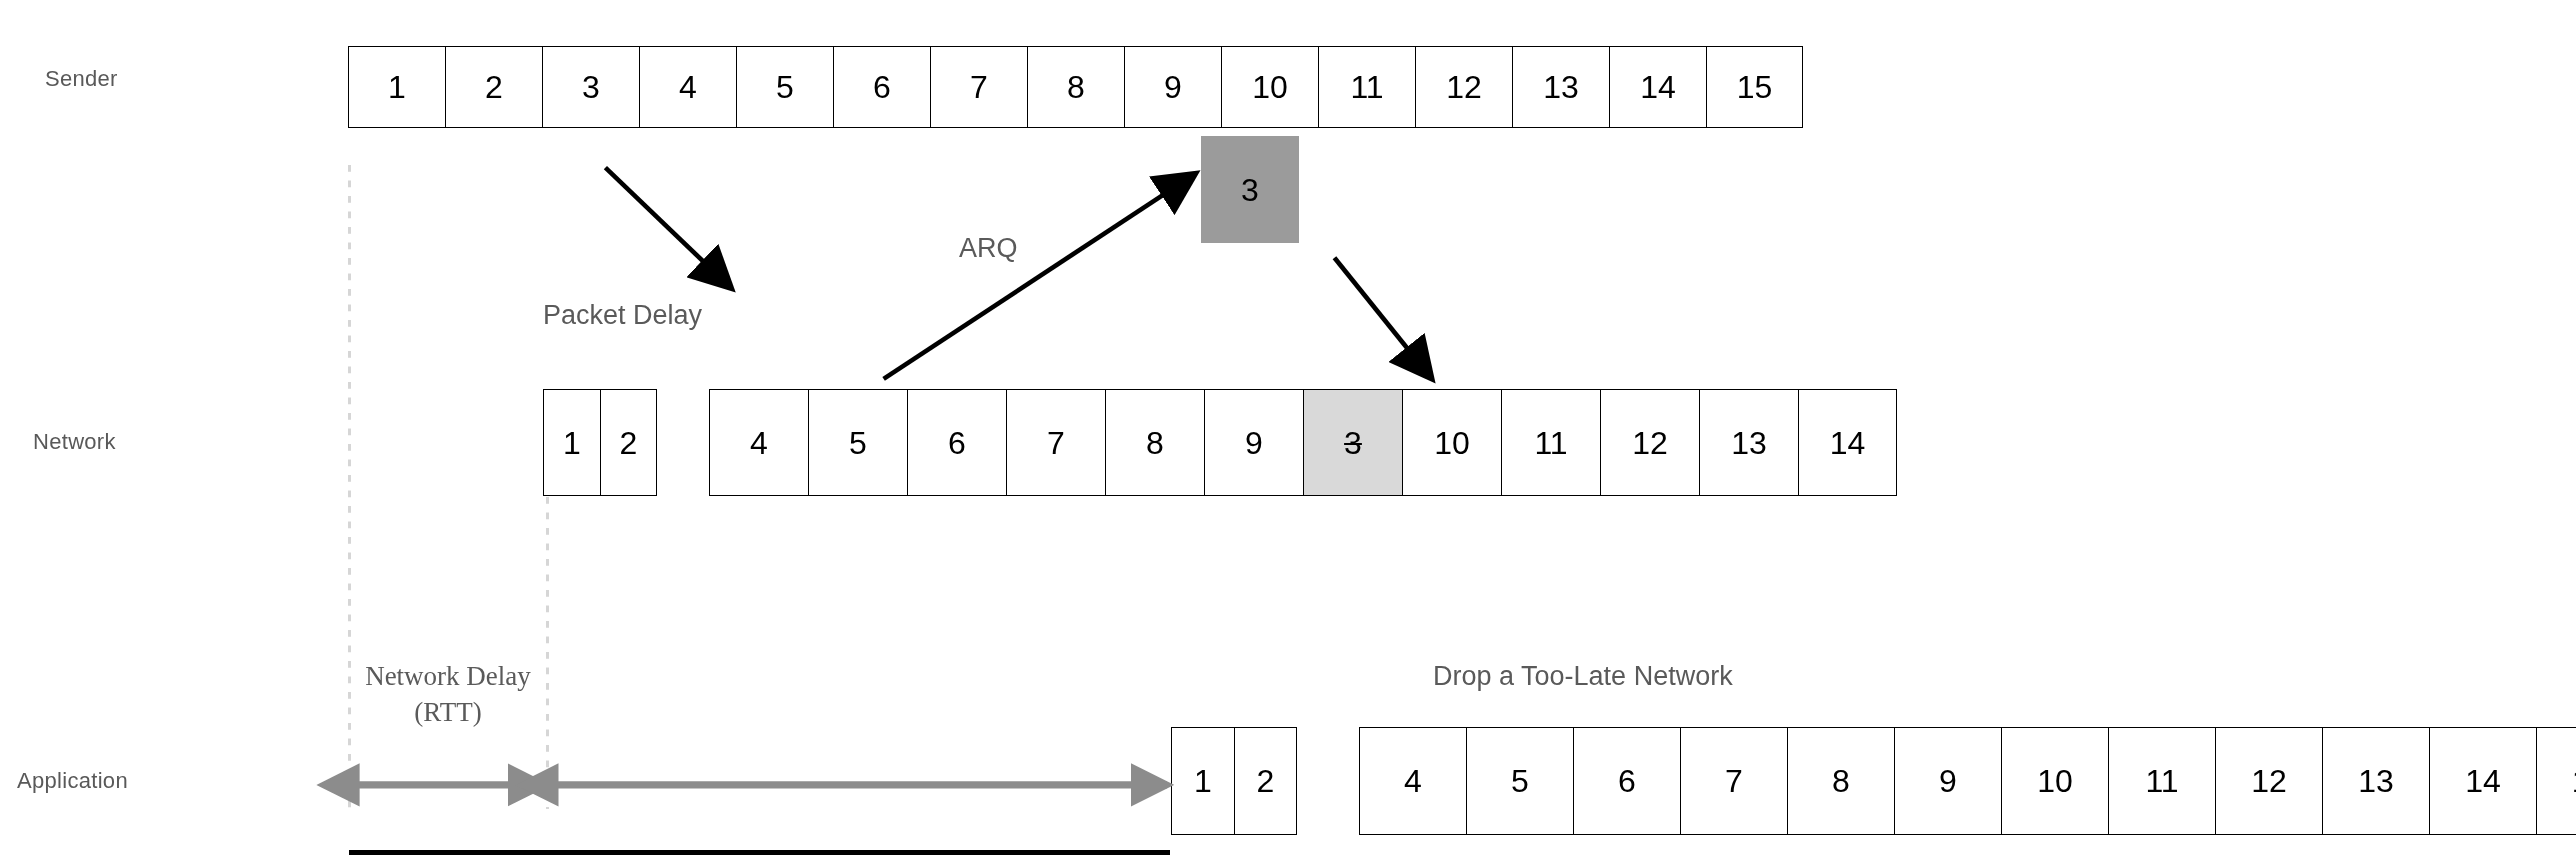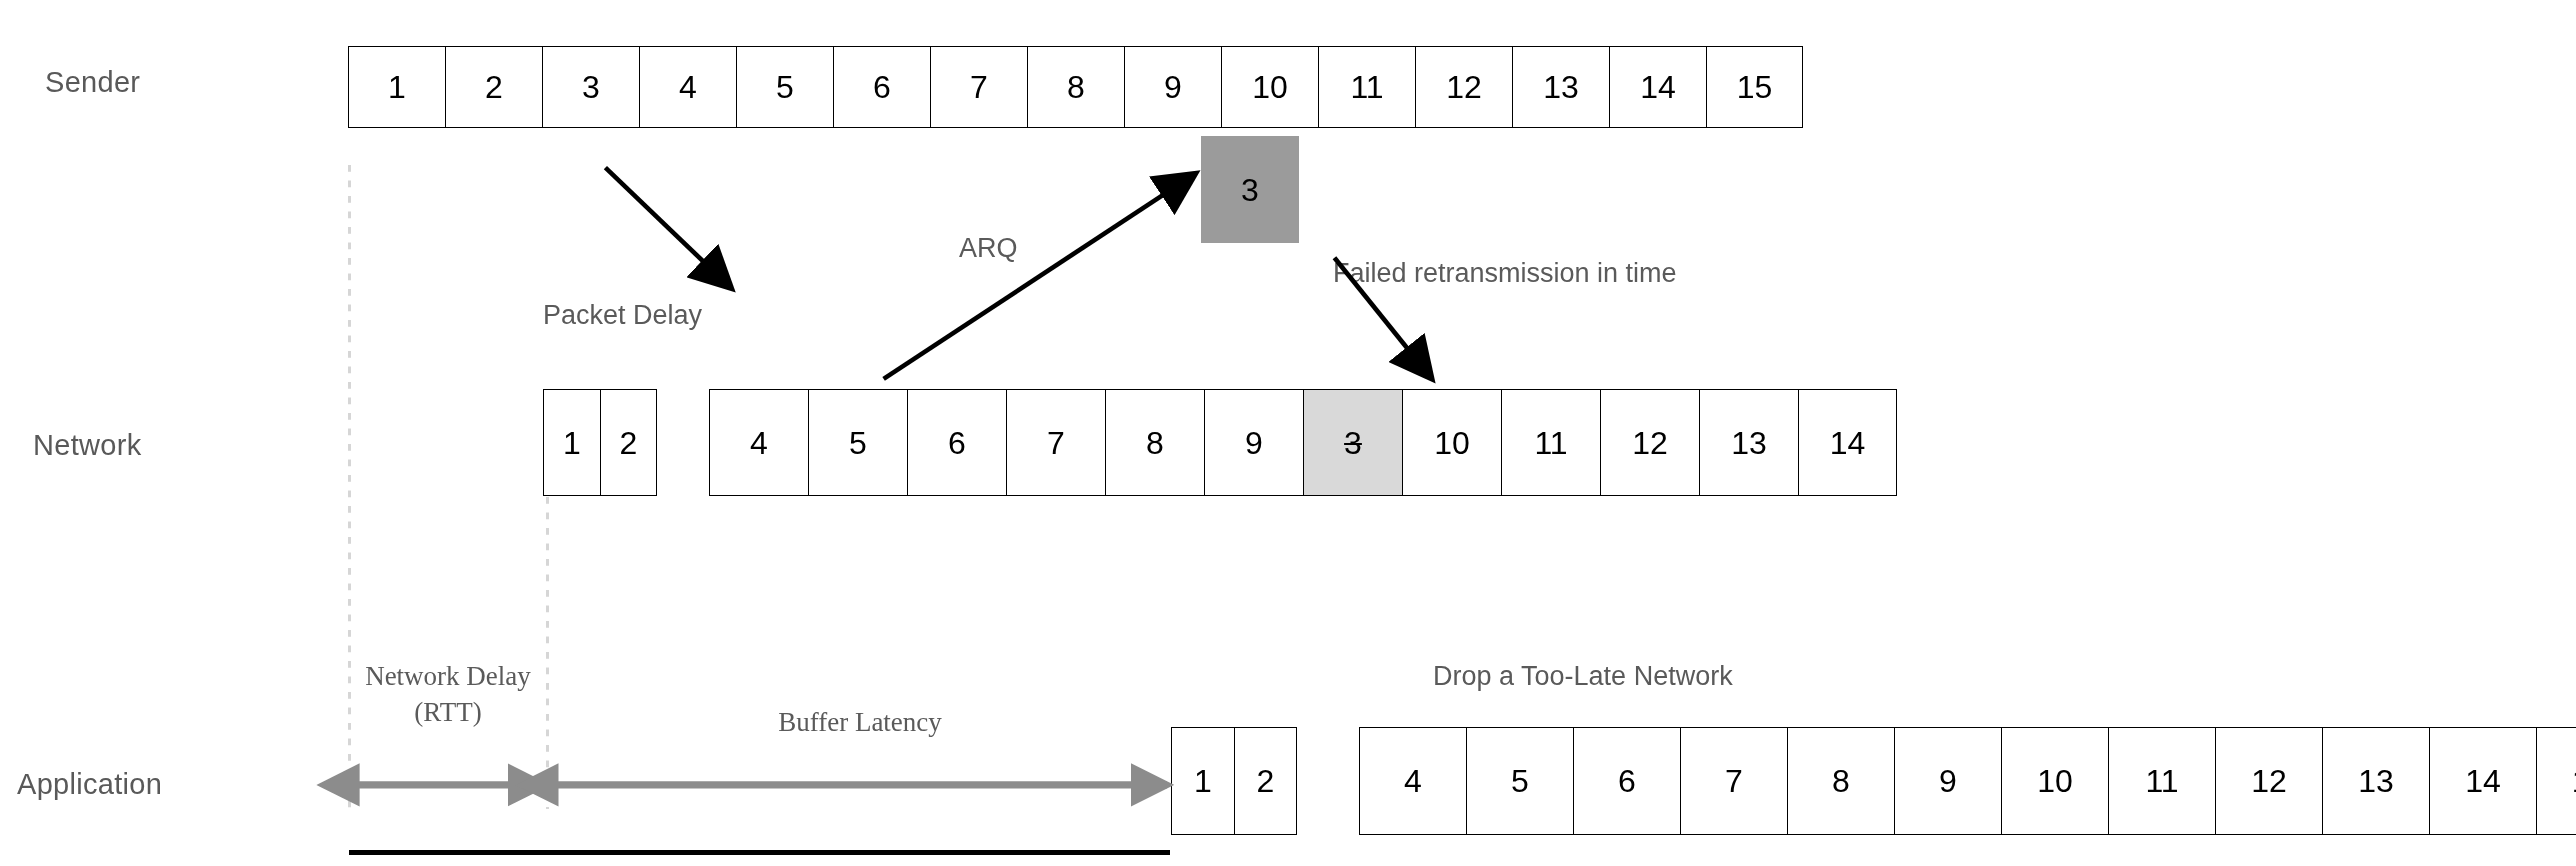--- a/index.html
+++ b/index.html
@@ -2,21 +2,21 @@
 <html style="font-size:8.2px"><head>
 <meta charset="utf-8">
 <style>
   html,body{margin:0;padding:0;background:#ffffff;}
   body{font-family:"Liberation Sans","DejaVu Sans",sans-serif;}
   #stage{position:relative;width:2638px;height:867px;background:#ffffff;overflow:hidden;}
 
   .row-label{
     position:absolute;
     color:#595959;
-    font-size:29px;
+    font-size:22px;
     letter-spacing:0.3px;
     white-space:nowrap;
   }
 
   .pkt-row{position:absolute;display:flex;}
   .cell{
     box-sizing:border-box;
     border:1.5px solid #000000;
     border-right-width:0;
     background:#ffffff;
@@ -123,26 +123,24 @@
       <div class="cell" style="width: 107px; height: 108px;">10</div>
       <div class="cell" style="width: 107px; height: 108px;">11</div>
       <div class="cell" style="width: 107px; height: 108px;">12</div>
       <div class="cell" style="width: 107px; height: 108px;">13</div>
       <div class="cell" style="width: 107px; height: 108px;">14</div>
       <div class="cell" style="width: 107px; height: 108px;">15</div>
     </div>
 
   <div class="note" style="left:543px;top:300px;">Packet Delay</div>
   <div class="note" style="left:959px;top:233px;">ARQ</div>
-  <div class="note" style="left:1333px;top:258px;">Failed retransmission in time</div>
   <div class="note" style="left:1433px;top:661px;">Drop a Too-Late Network</div>
 
   <div class="note center" style="left:309px;top:661px;width:278px;">Network Delay</div>
   <div class="note center" style="left:309px;top:697px;width:278px;">(RTT)</div>
-  <div class="note center" style="left:551px;top:707px;width:618px;">Buffer Latency</div>
 
   <div class="dash-line" style="left:348px;top:165px;height:644px;"></div>
   <div class="dash-line" style="left:546px;top:497px;height:312px;"></div>
 
   <div class="baseline" style="left:349px;top:850px;width:821px;"></div>
 
   <svg class="overlay" viewBox="0 0 5120 1682">
     <defs>
       <marker id="ahBlack" markerWidth="10" markerHeight="10" refX="8" refY="5" orient="auto" markerUnits="strokeWidth">
         <path d="M0,0 L10,5 L0,10 z" fill="#000000"></path>

